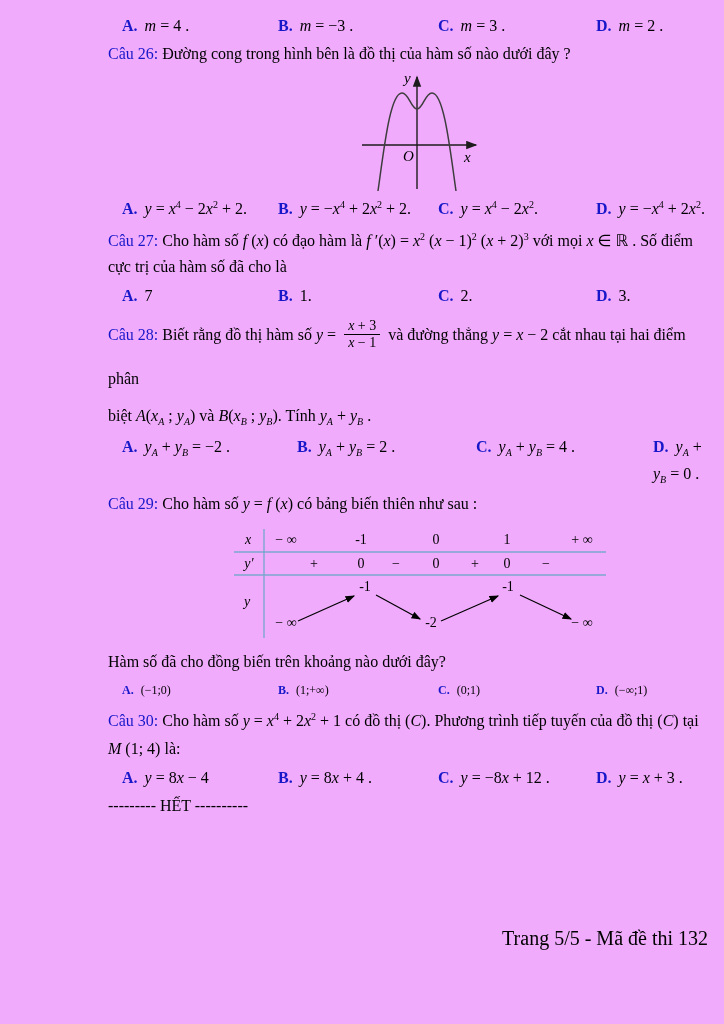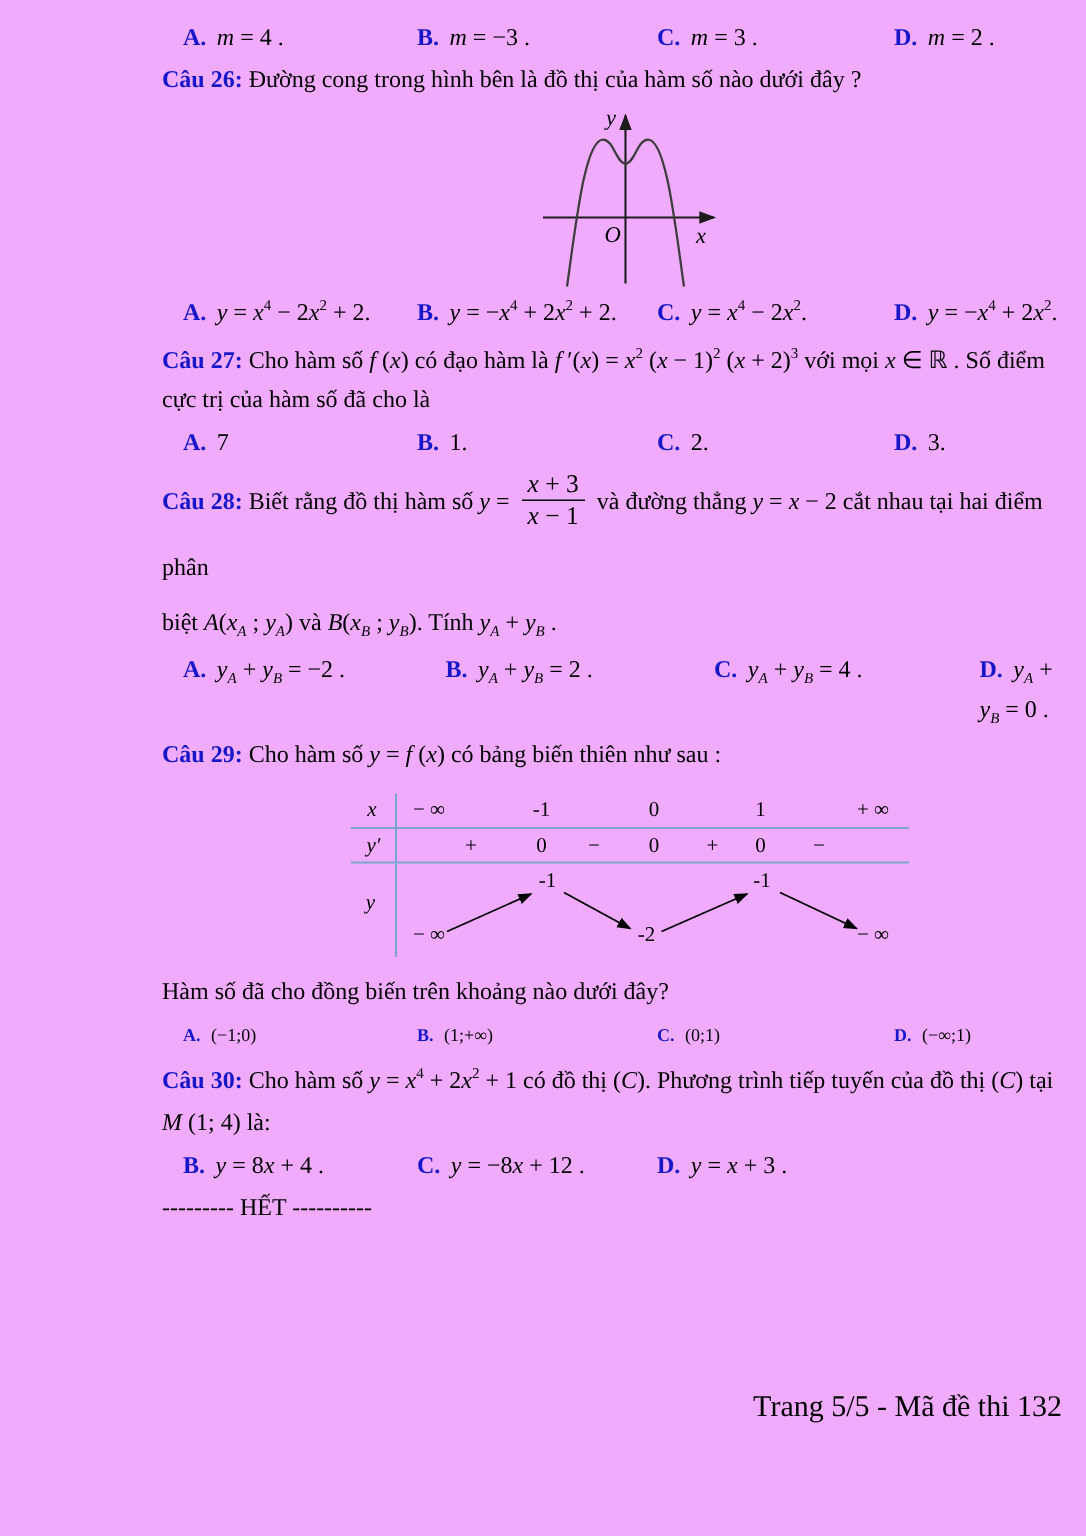--- a/index.html
+++ b/index.html
@@ -7,33 +7,33 @@
     position:relative;
     width:724px;height:1024px;
     background:#f0abfc;
     font-family:"Liberation Serif", serif;
     font-size:16px;color:#000;
     overflow:hidden;
     padding-left:40px;
   }
   .content{padding:12px 56px 0 68px;}
   .qline{line-height:26px;margin:2px 0 2px 0;}
-  .qlabel{color:#1717c9;font-weight:bold;}
+  .qlabel{color:#1717c9;font-weight:normal;}
   .opt-row{
     display:grid;
     grid-template-columns:156px 160px 158px auto;
     margin-left:14px;line-height:27px;margin-bottom:2px;
   }
   .opt .letter{color:#1717c9;font-weight:bold;margin-right:7px;}
   sup{font-size:10px;line-height:0;}
   sub{font-size:10px;line-height:0;}
   i{font-style:italic;}
   .frac{
     display:inline-block;vertical-align:middle;text-align:center;
-    line-height:1.15;font-size:17px;margin:0 4px;position:relative;top:-2px;
+    line-height:1.15;font-size:14px;margin:0 4px;position:relative;top:-2px;
   }
   .frac .num{display:block;border-bottom:1px solid #000;padding:0 4px;}
   .frac .den{display:block;padding:0 4px;}
   .graph-wrap{margin:2px 0 2px 250px;width:130px;height:124px;}
   .table-wrap{margin:8px 0 8px 126px;width:374px;height:116px;}
   .fracline{line-height:44px;margin:0;}
   .end-marker{text-align:left;line-height:26px;}
   .footer{position:absolute;right:56px;top:928px;font-size:20px;line-height:20px;}
   .svgtext{font-family:"Liberation Serif", serif;}
   .opts-paren{font-size:12px;}
@@ -169,20 +169,21 @@
 
     <div class="qline" style="margin-top:4px;">
       <span class="qlabel">Câu 30:</span>
       <span>Cho hàm số <i>y</i> = <i>x</i><sup>4</sup> + 2<i>x</i><sup>2</sup> + 1 có đồ thị (<i>C</i>). Phương trình tiếp tuyến của đồ thị (<i>C</i>) tại</span>
     </div>
     <div class="qline">
       <span><i>M</i> (1; 4) là:</span>
     </div>
 
     <div class="opt-row" style="margin-top:2px;">
+      <span class="opt"><b class="letter">A.</b><span><i>y</i> = 8<i>x</i> − 4</span></span>
       <span class="opt"><b class="letter">B.</b><span><i>y</i> = 8<i>x</i> + 4 .</span></span>
       <span class="opt"><b class="letter">C.</b><span><i>y</i> = −8<i>x</i> + 12 .</span></span>
       <span class="opt"><b class="letter">D.</b><span><i>y</i> = <i>x</i> + 3 .</span></span>
     </div>
 
     <div class="end-marker">--------- HẾT ----------</div>
   </div>
 
   <div class="footer">Trang 5/5 - Mã đề thi 132</div>
 </div>

